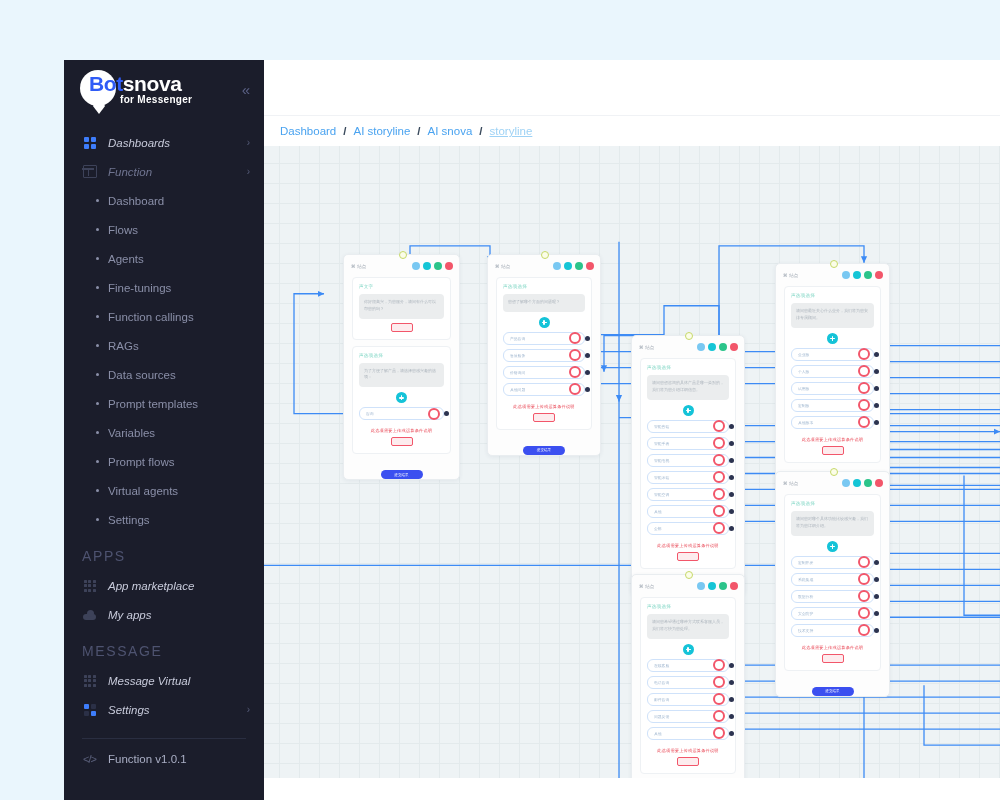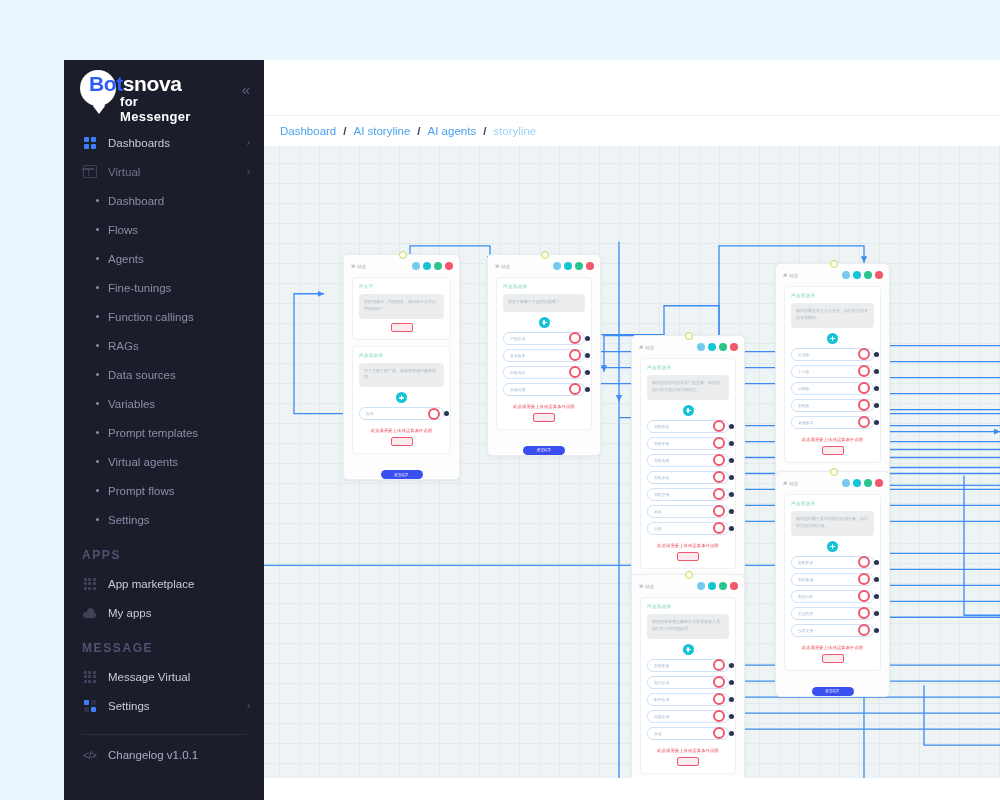--- a/index.html
+++ b/index.html
@@ -26,21 +26,21 @@
     background:#fff;
   }
   .logo-bubble:after{
     content:"";position:absolute;left:14px;bottom:-5px;width:10px;height:10px;
     background:#fff;transform:rotate(45deg) skew(8deg,8deg);
   }
   .logo-text{position:absolute;left:9px;top:4px;font-size:21px;font-weight:bold;letter-spacing:-0.4px;}
   .logo-bot{color:#2f5bf6;}
   .logo-nova{color:#ffffff;}
   .logo-sub{
-    position:absolute;left:40px;top:26px;font-size:13px;font-weight:bold;
+    position:absolute;left:40px;top:26px;font-size:10px;font-weight:bold;
     color:#ffffff;letter-spacing:0.3px;
   }
   .collapse-btn{
     position:absolute;right:14px;top:22px;color:#5b6186;font-size:15px;
     line-height:1;cursor:pointer;
   }
   .nav{padding-top:6px;}
   .nav-row{
     height:29px;display:flex;align-items:center;padding:0 14px 0 18px;
     color:#c8cbdb;font-size:11.5px;position:relative;cursor:pointer;
@@ -55,48 +55,48 @@
   .grid4.mixed i:nth-child(4){background:#3e7dfb;}
   .dots9{width:12px;height:12px;display:grid;grid-template-columns:repeat(3,3px);grid-template-rows:repeat(3,3px);gap:1.5px;}
   .dots9 i{display:block;width:3px;height:3px;border-radius:0.5px;background:#3d4259;}
   .shopico{width:12px;height:11px;border:1.4px solid #3d4259;border-radius:1px;position:relative;}
   .shopico:before{content:"";position:absolute;left:-1.4px;top:2.4px;width:12px;height:1.2px;background:#3d4259;}
   .shopico:after{content:"";position:absolute;left:4.3px;top:3.6px;width:1.2px;height:6px;background:#3d4259;}
   .cloudico{width:13px;height:10px;position:relative;}
   .cloudico:before{content:"";position:absolute;left:0;bottom:0;width:13px;height:6px;border-radius:3px;background:#3d4259;}
   .cloudico:after{content:"";position:absolute;left:3.5px;top:0;width:7px;height:7px;border-radius:50%;background:#3d4259;}
   .codeico{font-size:11px;color:#5a5f7a;letter-spacing:-1px;}
-  .nav-label{flex:1;white-space:nowrap;}
+  .nav-label{flex:1;white-space:nowrap;font-style:italic;}
   .chev{color:#555b78;font-size:10px;margin-left:6px;}
   .chev.down{font-size:9px;}
   .sub-row{
     height:29px;display:flex;align-items:center;padding-left:44px;
     color:#8a8fa8;font-size:11.5px;cursor:pointer;position:relative;
   }
   .sub-row:before{
     content:"";position:absolute;left:32px;top:13px;width:3px;height:3px;
     border-radius:50%;background:#8a8fa8;
   }
   .group-title{
-    padding:14px 0 7px 18px;color:#4e5370;font-size:12px;letter-spacing:1.6px;font-weight:bold;
+    padding:14px 0 7px 18px;color:#4e5370;font-size:14px;letter-spacing:1.6px;font-weight:normal;
   }
   .divider{height:1px;background:#2a2e41;margin:14px 18px 0 18px;}
   .changelog{
     height:40px;display:flex;align-items:center;padding-left:18px;color:#a9aec4;font-size:11.5px;cursor:pointer;
   }
   .changelog .nav-ico{margin-right:11px;}
   
   #main{flex:1;display:flex;flex-direction:column;min-width:0;background:#fff;}
   #topbar{height:55px;flex:0 0 55px;background:#ffffff;border-bottom:1px solid #f0f2f5;}
   #breadcrumb-bar{
     height:30px;flex:0 0 30px;background:#ffffff;display:flex;align-items:center;
     padding-left:16px;
   }
   .crumb{color:#4aa3f0;font-size:11.5px;cursor:pointer;white-space:nowrap;}
-  .crumb.current{color:#9ed2f5;cursor:default;}
+  .crumb.current{color:#9ed2f5;cursor:default;text-decoration:underline;}
   .crumb-sep{color:#3a4a5c;font-size:11.5px;margin:0 7px;font-weight:bold;}
   
   #canvas{
     flex:1;position:relative;overflow:hidden;
     background-color:#eef3f5;
     background-image:
       linear-gradient(to right,#e3eaec 1px,transparent 1px),
       linear-gradient(to bottom,#e3eaec 1px,transparent 1px),
       linear-gradient(to right,#d5dee1 1px,transparent 1px),
       linear-gradient(to bottom,#d5dee1 1px,transparent 1px);
@@ -197,37 +197,37 @@
             </span>
           </span>
         <span class="nav-label">Dashboards</span>
         <span class="chev">›</span>
       </div>
 
       <div class="nav-row dim">
         <span class="nav-ico">
             <span class="shopico"></span>
           </span>
-        <span class="nav-label">Virtual</span>
+        <span class="nav-label">Function</span>
         <span class="chev">›</span>
       </div>
 
 
       <div id="ai-sub">
           <div class="sub-row">Dashboard</div>
           <div class="sub-row">Flows</div>
           <div class="sub-row">Agents</div>
           <div class="sub-row">Fine-tunings</div>
           <div class="sub-row">Function callings</div>
           <div class="sub-row">RAGs</div>
           <div class="sub-row">Data sources</div>
+          <div class="sub-row">Prompt templates</div>
           <div class="sub-row">Variables</div>
-          <div class="sub-row">Prompt templates</div>
+          <div class="sub-row">Prompt flows</div>
           <div class="sub-row">Virtual agents</div>
-          <div class="sub-row">Prompt flows</div>
           <div class="sub-row">Settings</div>
         </div>
 
       <div id="groups">
           <div class="group-title">APPS</div>
           <div class="nav-row">
             <span class="nav-ico">
               <span class="dots9">
                 <i></i>
                 <i></i>
@@ -278,35 +278,35 @@
             <span class="chev">›</span>
           </div>
         </div>
 
       <div class="divider"></div>
 
       <div class="changelog">
         <span class="nav-ico">
             <span class="codeico">&lt;/&gt;</span>
           </span>
-        <span>Changelog v1.0.1</span>
+        <span>Function v1.0.1</span>
       </div>
     </div>
   </div>
 
   <div id="main">
 
     <div id="topbar"></div>
 
     <div id="breadcrumb-bar">
         <span class="crumb">Dashboard</span>
         <span class="crumb-sep">/</span>
         <span class="crumb">AI storyline</span>
         <span class="crumb-sep">/</span>
-        <span class="crumb">AI agents</span>
+        <span class="crumb">AI snova</span>
         <span class="crumb-sep">/</span>
         <span class="crumb current">storyline</span>
       </div>
 
     <div id="canvas">
       <svg id="edges" viewBox="0 0 736 633" preserveAspectRatio="none">
         <defs>
           <marker id="arw" markerWidth="6" markerHeight="6" refX="5" refY="3" orient="auto">
             <path d="M0,0.6 L5.2,3 L0,5.4 Z" fill="#3d8bf5"></path>
           </marker>

